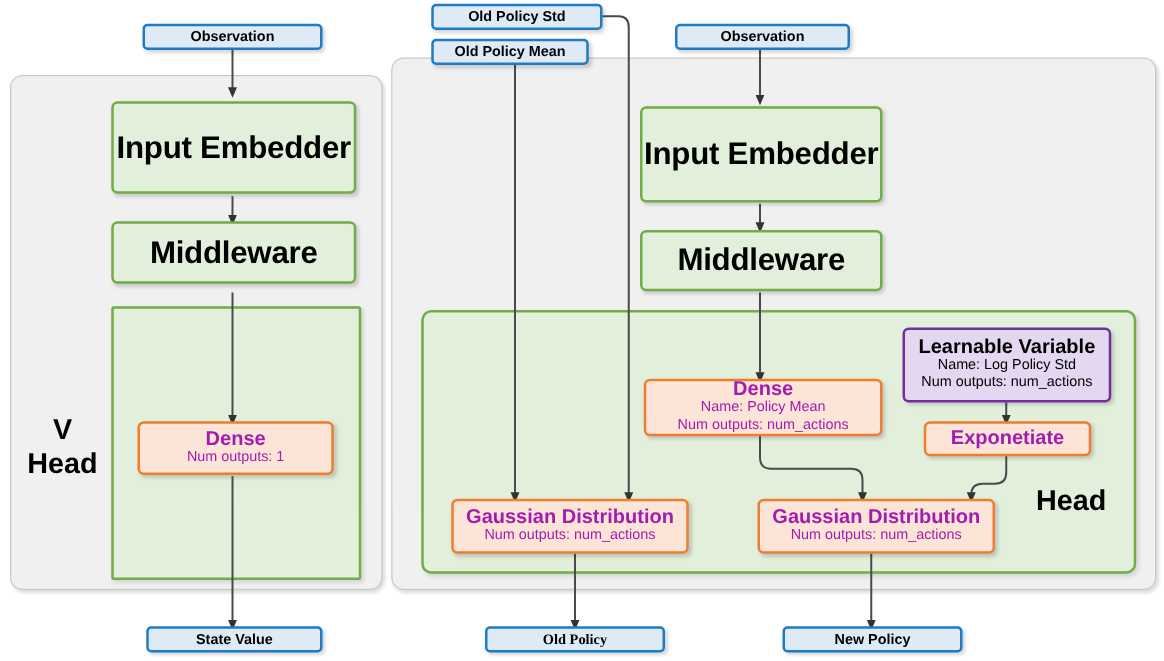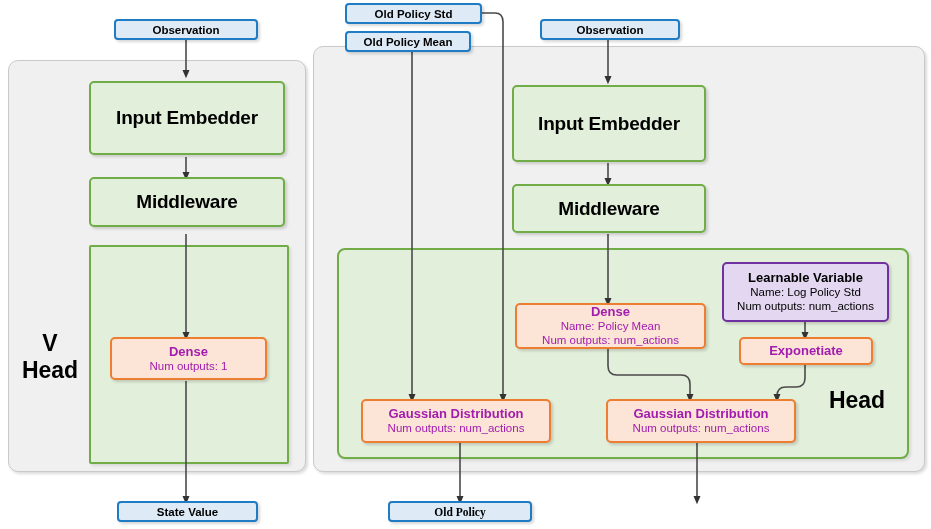--- a/index.html
+++ b/index.html
@@ -54,41 +54,41 @@
     z-index: 6;
     box-shadow: 2px 2px 3px rgba(0,0,0,0.16);
   }
   .node-green {
     background: #e2efda;
     border: 2px solid #70ad47;
     border-radius: 5px;
     color: #000000;
     font-weight: bold;
   }
-  .node-green .title { font-size: 19px; letter-spacing: -0.2px; }
+  .node-green .title { font-size: 25px; letter-spacing: -0.2px; }
   .node-orange {
     background: #fce4d6;
     border: 2px solid #ed7d31;
     border-radius: 5px;
     color: #a21caf;
   }
   .node-purple {
     background: #e4d7f1;
     border: 2px solid #7030a0;
     border-radius: 5px;
     color: #000000;
   }
   .node-blue {
     background: #deebf7;
     border: 2px solid #1f7bc4;
     border-radius: 4px;
     color: #000000;
   }
   .node .hdr {
-    font-size: 13px;
+    font-size: 16px;
     font-weight: bold;
     line-height: 14px;
   }
   .node .sub {
     font-size: 11.5px;
     font-weight: normal;
     line-height: 14px;
   }
   .node-blue .hdr { font-size: 11.5px; font-weight: bold; }
   .big-label {
@@ -220,14 +220,17 @@
   </div>
 
   <div class="node node-blue" style="left:117px; top:501px; width:141px; height:21px;text-align:right;">
     <span class="hdr">State Value</span>
   </div>
 
   <div class="node node-blue" style="left:388px; top:501px; width:144px; height:21px;font-family:Liberation Serif, serif;">
     <span class="hdr">Old Policy</span>
   </div>
 
+  <div class="node node-blue" style="left:626px; top:501px; width:144px; height:21px;">
+    <span class="hdr">New Policy</span>
+  </div>
 
 </div>
 
 </body></html>

